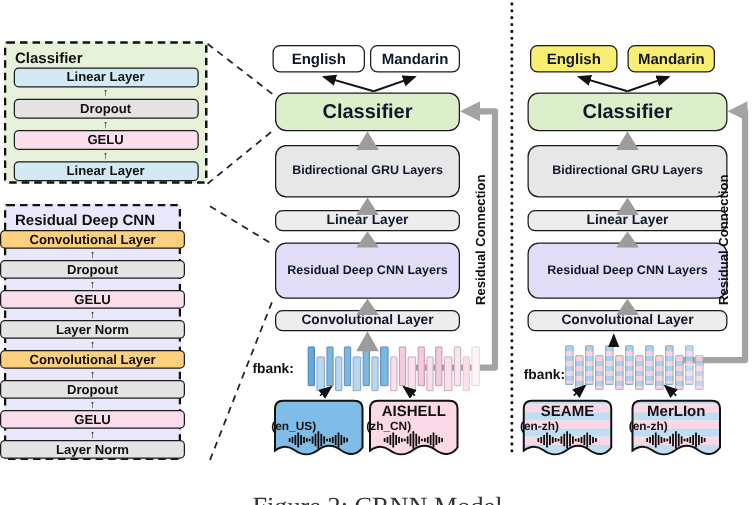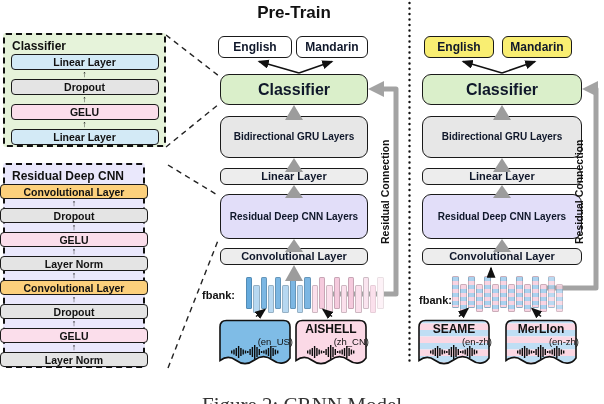--- a/index.html
+++ b/index.html
@@ -61,22 +61,22 @@
   .pb i:nth-child(n+18){background:#fdf2f7;border-color:rgba(0,0,0,.08)}
   .fb i{width:5px;background:repeating-linear-gradient(180deg,#abd2ef 0 4px,#f8d4e2 4px 8px)}
   .fb i:nth-child(even){background:repeating-linear-gradient(180deg,#f8d4e2 0 4px,#abd2ef 4px 8px)}
   .fb i:nth-child(n+13){opacity:.8}
 
   
   .card{position:absolute;width:76px;height:52px;z-index:2}
   .card svg{position:absolute;left:0;top:0}
   .card .cname{position:absolute;left:0;right:0;top:5px;text-align:center;
                font-size:12px;font-weight:800;z-index:2}
-  .card .clang{position:absolute;left:0;right:0;top:19px;text-align:right;
-               font-size:9.5px;font-weight:400;z-index:2}
+  .card .clang{position:absolute;left:0;right:0;top:19px;text-align:left;
+               font-size:9.5px;font-weight:700;z-index:2}
 
   .caption{position:absolute;left:0;width:604px;top:393px;text-align:center;
            font-family:"Liberation Serif",serif;font-size:21px;color:#333;z-index:2}
 </style>
 </head>
 <body>
 
 <div id="canvas">
 
   <svg width="0" height="0" style="position:absolute" aria-hidden="true">
@@ -151,21 +151,20 @@
     <div class="uarr"></div>
     <div class="row c-orange">Convolutional Layer</div>
     <div class="uarr"></div>
     <div class="row c-gray">Dropout</div>
     <div class="uarr"></div>
     <div class="row c-pink">GELU</div>
     <div class="uarr"></div>
     <div class="row c-gray">Layer Norm</div>
   </div>
 
-  <div class="hdr" style="left:220px;top:3px;width:148px">Pre-Train</div>
   <div class="bx out" style="left:218px;top:36px;width:74px;height:22px">English</div>
   <div class="bx out" style="left:296px;top:36px;width:72px;height:22px">Mandarin</div>
   <div class="bx clf r8" style="left:220px;top:74px;width:148px;height:31px">Classifier</div>
   <div class="bx gru r8 big" style="left:220px;top:116px;width:148px;height:42px">Bidirectional GRU Layers</div>
   <div class="bx ltgray small" style="left:220px;top:168px;width:148px;height:17px">Linear Layer</div>
   <div class="bx cnnl r8 big" style="left:220px;top:194px;width:148px;height:45px">Residual Deep CNN Layers</div>
   <div class="bx ltgray small" style="left:220px;top:248px;width:148px;height:17px">Convolutional Layer</div>
   <div class="fbl" style="left:202px;top:289px">fbank:</div>
   <div class="bars pb" style="left:246px;top:277px">
     <i></i>

